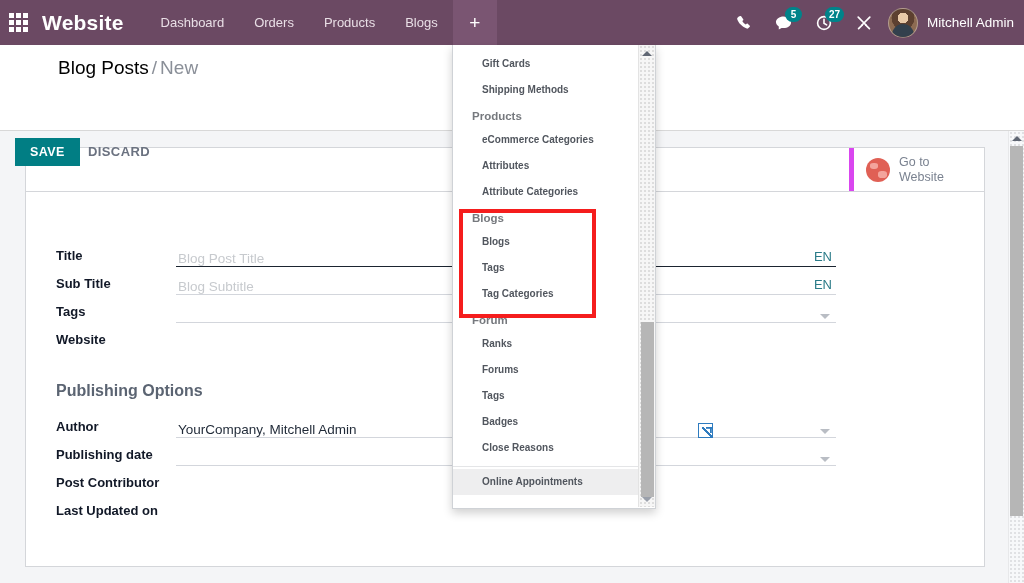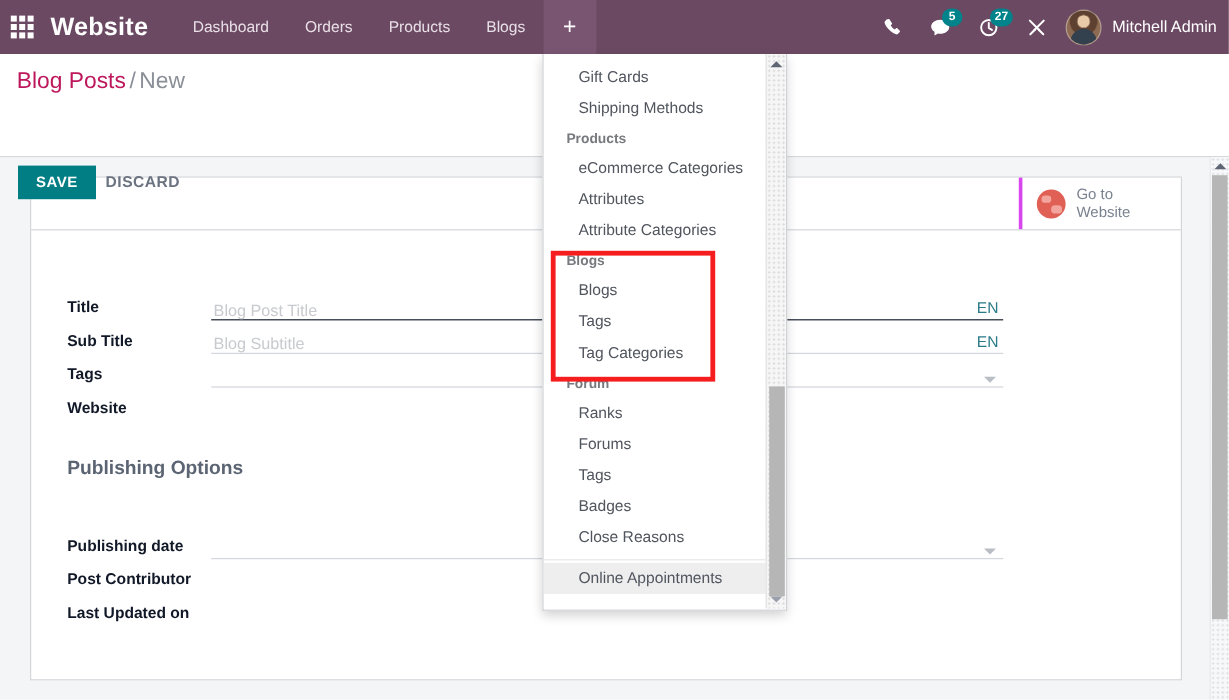--- a/index.html
+++ b/index.html
@@ -94,21 +94,21 @@
     position: absolute; top: 45px; left: 0;
     width: 1024px; height: 86px;
     background: #ffffff;
     border-bottom: 1px solid #d8d8d8;
     z-index: 10;
   }
   .breadcrumb {
     position: absolute; left: 14px; top: 12px;
     font-size: 19px; color: #374254; white-space: nowrap;
   }
-  .breadcrumb .crumb-link { color: #be185d; cursor: pointer; }
+  .breadcrumb .crumb-link { color: #000000; cursor: pointer; margin-left: 44px; }
   .breadcrumb .sep { color: #8a8f98; padding: 0 3px; }
   .breadcrumb .crumb-current { color: #8a8f98; }
   .btn-save {
     position: absolute; left: 15px; top: 93px;
     background: #017e84; color: #ffffff;
     font-size: 12.5px; font-weight: bold; letter-spacing: .4px;
     padding: 7px 15px; border: none; cursor: pointer;
     line-height: 14px;
   }
   .btn-discard {
@@ -132,21 +132,21 @@
     background: #ffffff;
     border: 1px solid #d4d6da;
   }
   .sheet-header {
     position: relative; height: 44px;
     border-bottom: 1px solid #d4d6da;
   }
   .btn-box {
     position: absolute; right: 0; top: 0;
     height: 43px; width: 135px;
-    border-left: 3px solid #d946ef;
+    border-left: 5px solid #d946ef;
     display: flex; align-items: center;
     cursor: pointer; padding-left: 12px;
   }
   .globe-icon {
     width: 24px; height: 24px; border-radius: 50%;
     background: #e06055; position: relative; flex: none;
     overflow: hidden;
   }
   .globe-icon::before {
     content: ""; position: absolute; left: 4px; top: 5px;
@@ -232,23 +232,23 @@
     position: absolute; left: 0; top: 0;
     width: 186px; height: 462px;
     overflow: hidden;
   }
   .dd-inner { position: relative; padding-top: 6px; }
   .dd-section {
     font-size: 11.5px; color: #76797e; font-weight: bold;
     padding: 7px 0 5px 19px; white-space: nowrap;
   }
   .dd-item {
-    font-size: 13px; color: #51565e;
+    font-size: 10px; color: #51565e;
     padding: 4px 0 4px 29px; white-space: nowrap;
-    cursor: pointer; line-height: 18px;
+    cursor: pointer; line-height: 18px; font-weight: bold;
   }
   .dd-item.hovered { background: #eeeeef; color: #51565e; }
   .dd-divider { height: 1px; background: #e4e5e7; margin: 5px 0 2px 0; }
 
   
   .dd-scrollbar {
     position: absolute; right: 0; top: 0;
     width: 17px; height: 462px;
     background-color: #f6f6f6;
     background-image:
@@ -415,20 +415,28 @@
 
       <div class="frow" style="top:132px;">
         <div class="flabel">Website</div>
         <div class="fvalue">
           <span class="ftext"></span>
         </div>
       </div>
 
       <div class="group-title" style="top:190px;">Publishing Options</div>
 
+      <div class="frow" style="top:219px;">
+        <div class="flabel">Author</div>
+        <div class="fvalue fline-soft">
+          <span class="ftext">YourCompany, Mitchell Admin</span>
+          <span class="caret-soft"></span>
+        </div>
+        <span class="ext-link"></span>
+      </div>
 
       <div class="frow" style="top:247px;">
         <div class="flabel">Publishing date</div>
         <div class="fvalue fline-soft">
           <span class="ftext"></span>
           <span class="caret-soft"></span>
         </div>
       </div>
 
       <div class="frow" style="top:275px;">

